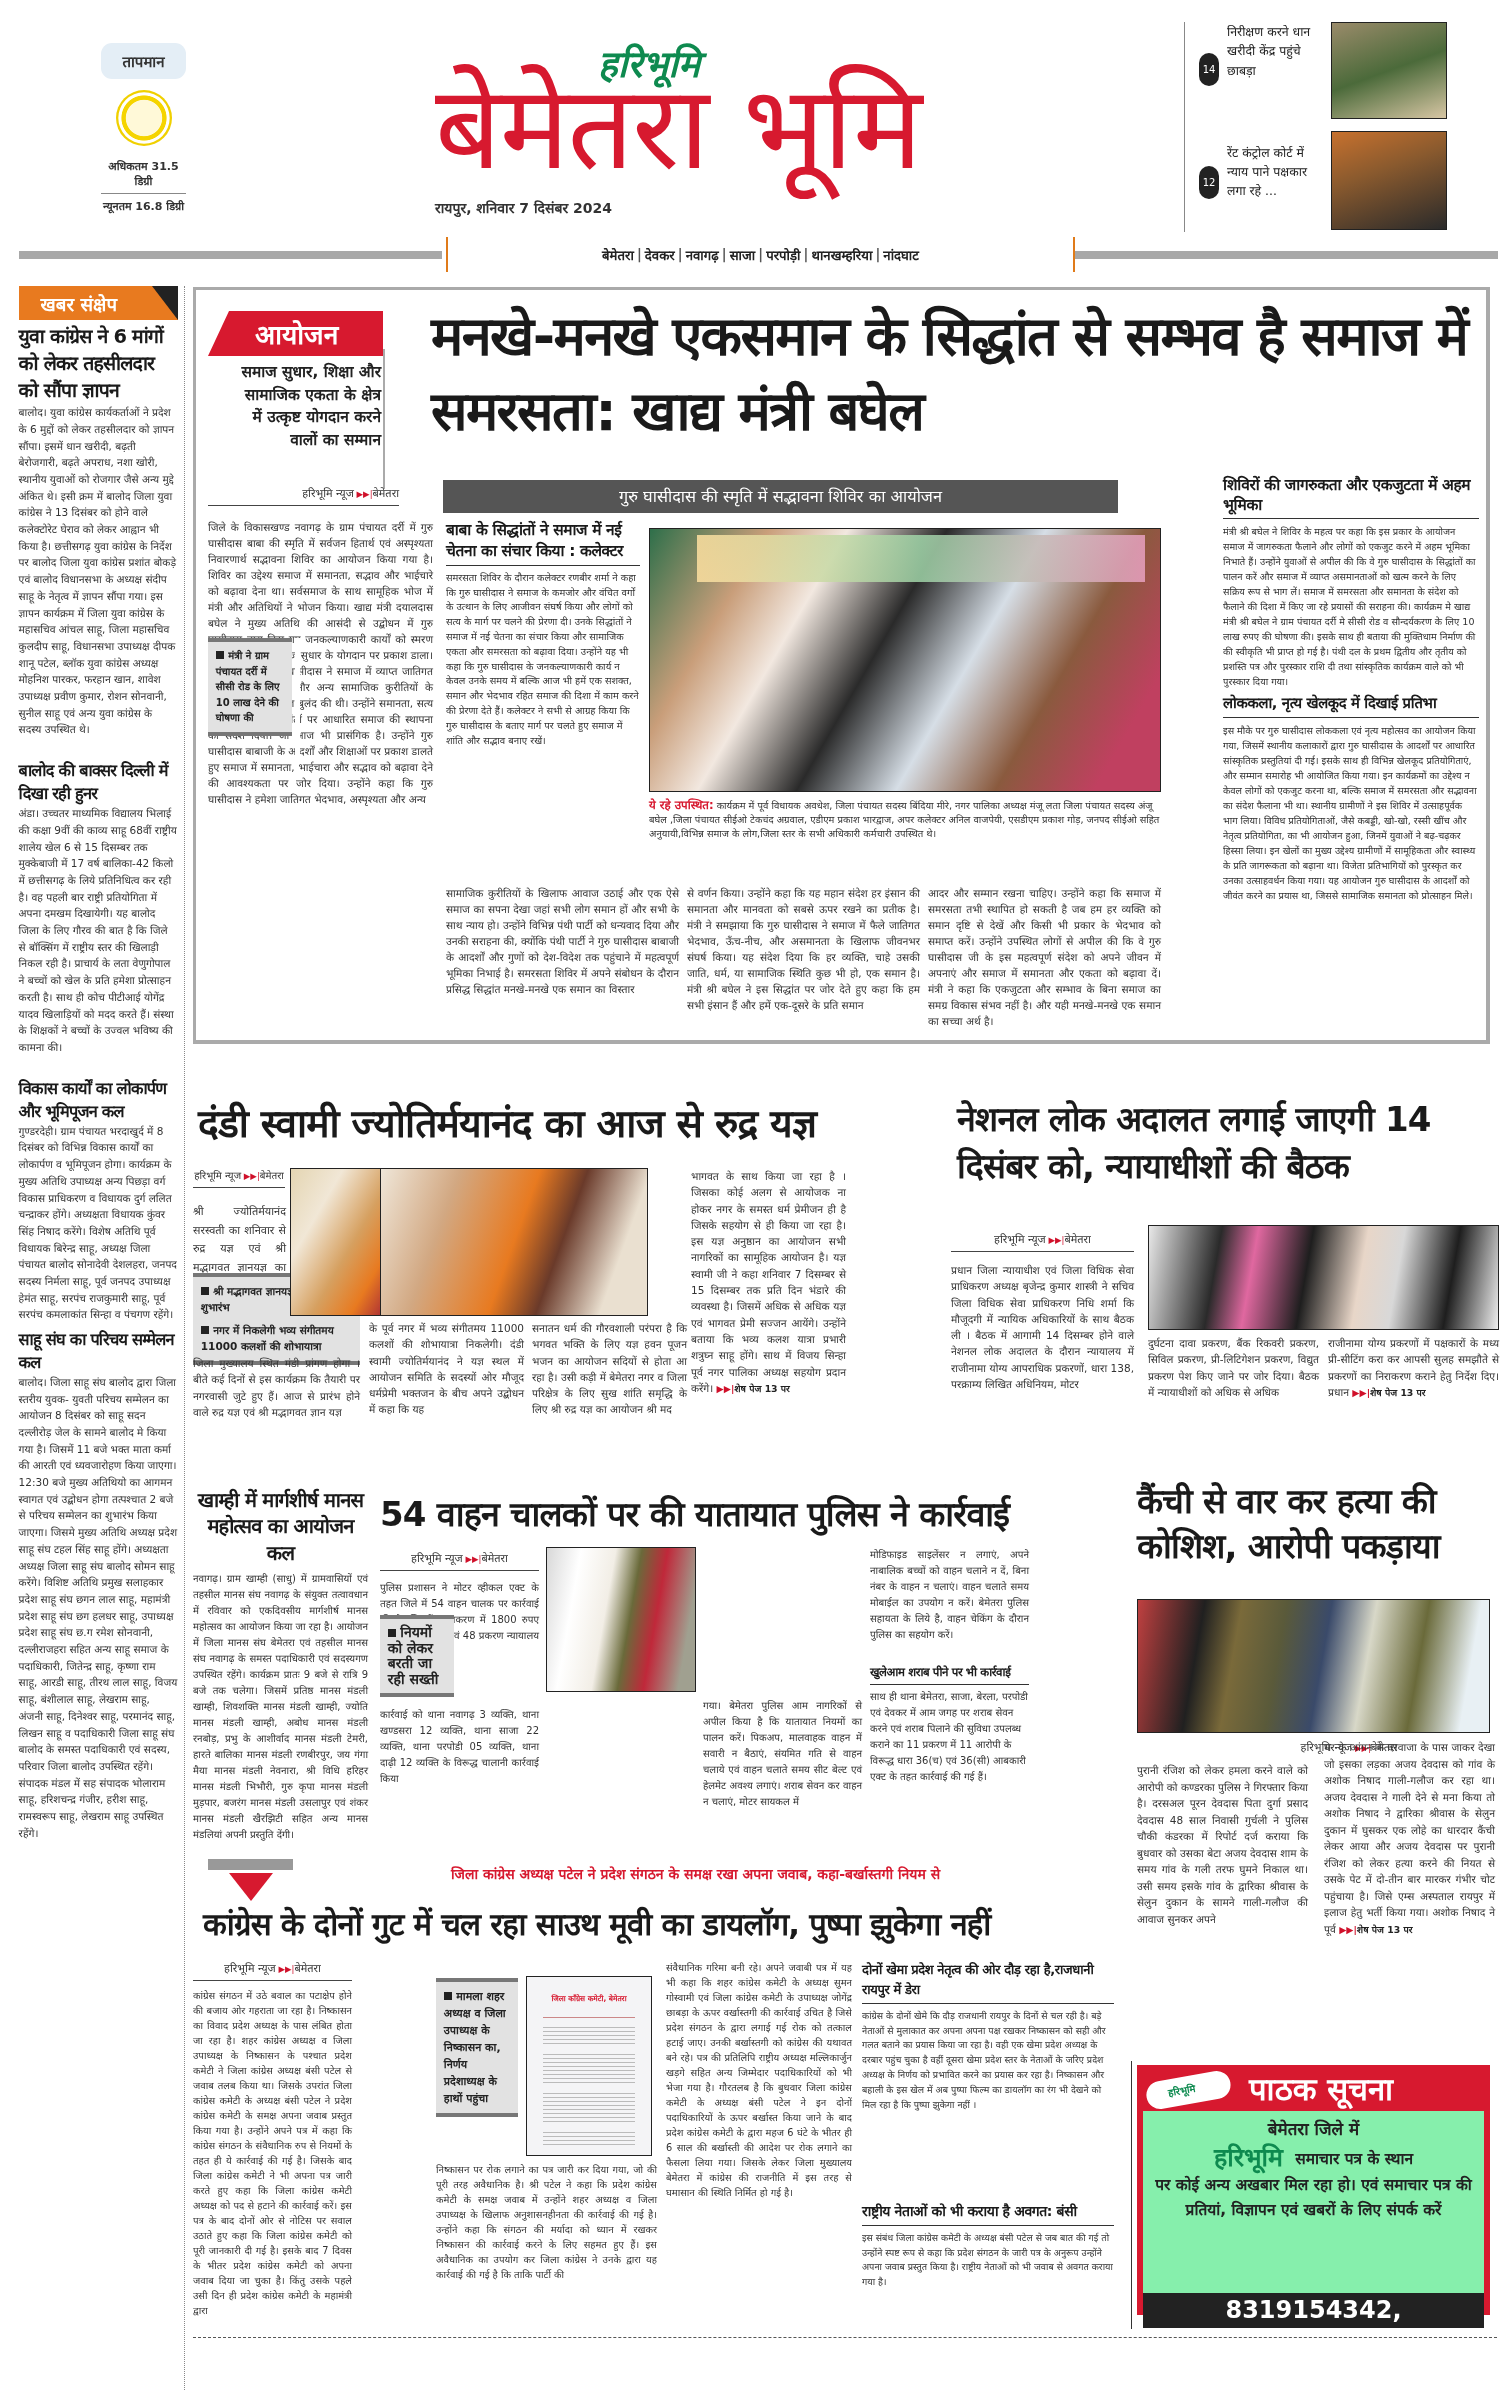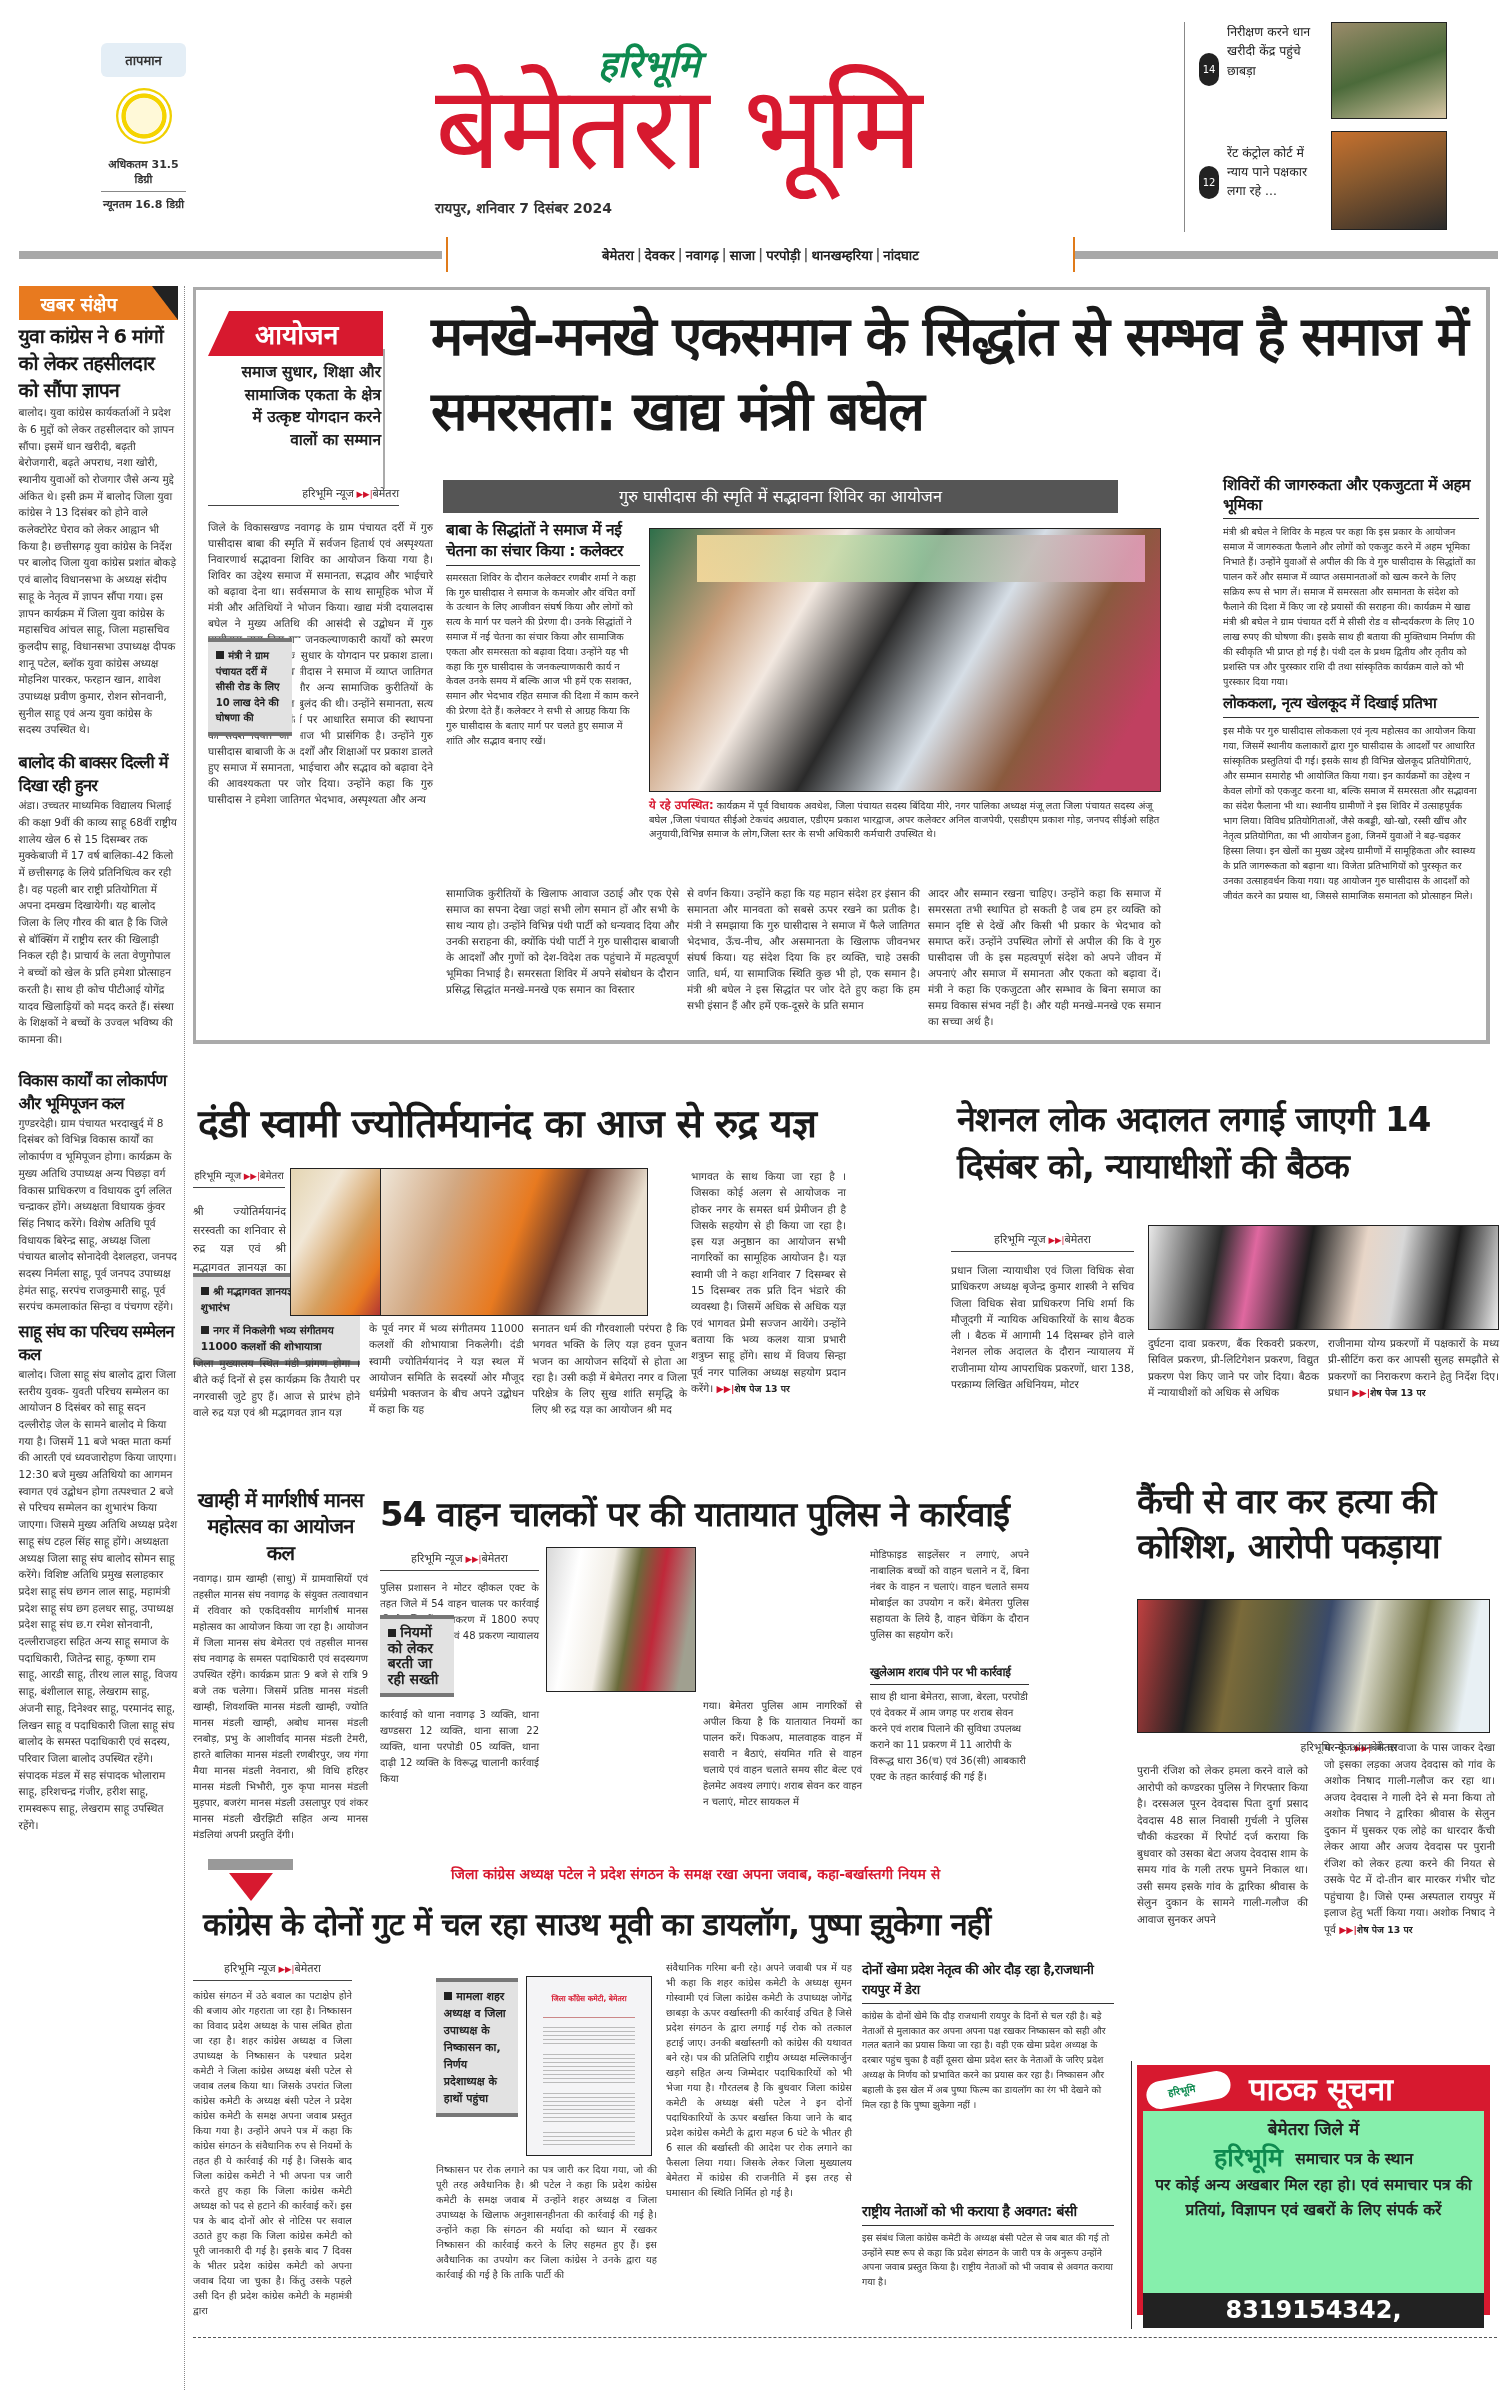--- a/index.html
+++ b/index.html
@@ -14,21 +14,21 @@
 .pullbox .sq{display:inline-block;width:7.8px;height:7.8px;background:#222;margin-right:4.7px}
 .dotted-v{border-left:0.8px dotted #888}
 .cont{font-size:9.3px;font-weight:bold;color:#222}
 .cont .arr{color:#d0102a}
 .sub-hl{font-weight:bold;color:#1a1a1a;letter-spacing:-0.4px;border-bottom:1.2px solid #333;padding-bottom:3.1px;margin-bottom:4.7px}
 </style>
 </head>
 <body>
 
 <div class="abs" style="left:101px;top:43px;width:85px;text-align:center">
-  <div style="background:#e4eef6;border-radius:6px;padding:7.8px 0;font-size:13px;font-weight:bold;color:#333">तापमान</div>
+  <div style="background:#e4eef6;border-radius:11px;padding:7.8px 0;font-size:15px;font-weight:bold;color:#333">तापमान</div>
   <div style="margin:11px auto 0;width:56px;height:56px;border-radius:50%;background:radial-gradient(circle,#fff9d8 45%,#f5d400 47%,#f5d400 56%,transparent 58%);box-shadow:0 0 0 2.3px #f0d000 inset"></div>
   <div style="margin-top:12.4px;font-size:11px;font-weight:bold;color:#333;padding-bottom:4.7px;border-bottom:1.6px solid #888">अधिकतम 31.5 डिग्री</div>
   <div style="margin-top:4.7px;font-size:11px;font-weight:bold;color:#333">न्यूनतम 16.8 डिग्री</div>
 </div>
 
 <div class="abs" style="left:435px;top:31px;width:668px;height:194px">
   <div style="position:absolute;left:163px;top:6.2px;font-size:37px;font-weight:bold;color:#0e8a4f;font-style:italic">हरिभूमि</div>
   <div style="position:absolute;left:0;top:31px;font-size:116px;line-height:132px;font-weight:normal;color:#d7192f;letter-spacing:-1.6px;white-space:nowrap">बेमेतरा भूमि</div>
   <div style="position:absolute;left:0;top:167px;font-size:14px;font-weight:bold;color:#333">रायपुर, शनिवार 7 दिसंबर 2024</div>
 </div>
@@ -66,21 +66,21 @@
 
 <div class="abs" style="left:18.6px;top:286px;width:159px">
   <div style="background:#e87a1f;height:34px;position:relative;margin-bottom:3.1px">
     <span style="position:absolute;left:22px;top:4.7px;color:#fff;font-size:18.6px;font-weight:bold">खबर संक्षेप</span>
     <span style="position:absolute;right:0;top:0;width:0;height:0;border-top:34px solid #222;border-left:26.4px solid transparent"></span>
   </div>
   <div>
     <div class="hl" style="font-size:19.4px;line-height:27px">युवा कांग्रेस ने 6 मांगों को लेकर तहसीलदार को सौंपा ज्ञापन</div>
     <div class="body-text" style="font-size:10.5px;line-height:16.7px;text-align:left">बालोद। युवा कांग्रेस कार्यकर्ताओं ने प्रदेश के 6 मुद्दों को लेकर तहसीलदार को ज्ञापन सौंपा। इसमें धान खरीदी, बढ़ती बेरोजगारी, बढ़ते अपराध, नशा खोरी, स्थानीय युवाओं को रोजगार जैसे अन्य मुद्दे अंकित थे। इसी क्रम में बालोद जिला युवा कांग्रेस ने 13 दिसंबर को होने वाले कलेक्टोरेट घेराव को लेकर आह्वान भी किया है। छत्तीसगढ़ युवा कांग्रेस के निर्देश पर बालोद जिला युवा कांग्रेस प्रशांत बोकड़े एवं बालोद विधानसभा के अध्यक्ष संदीप साहू के नेतृत्व में ज्ञापन सौंपा गया। इस ज्ञापन कार्यक्रम में जिला युवा कांग्रेस के महासचिव आंचल साहू, जिला महासचिव कुलदीप साहू, विधानसभा उपाध्यक्ष दीपक शानू पटेल, ब्लॉक युवा कांग्रेस अध्यक्ष मोहनिश पारकर, फरहान खान, शावेश उपाध्यक्ष प्रवीण कुमार, रोशन सोनवानी, सुनील साहू एवं अन्य युवा कांग्रेस के सदस्य उपस्थित थे।</div>
   </div>
-  <div style="margin-top:13px">
+  <div style="margin-top:21px">
     <div class="hl" style="font-size:16.3px;line-height:23px">बालोद की बाक्सर दिल्ली में दिखा रही हुनर</div>
     <div class="body-text" style="font-size:10.5px;line-height:16.7px;text-align:left">अंडा। उच्चतर माध्यमिक विद्यालय भिलाई की कक्षा 9वीं की काव्य साहू 68वीं राष्ट्रीय शालेय खेल 6 से 15 दिसम्बर तक मुक्केबाजी में 17 वर्ष बालिका-42 किलो में छत्तीसगढ़ के लिये प्रतिनिधित्व कर रही है। वह पहली बार राष्ट्री प्रतियोगिता में अपना दमखम दिखायेगी। यह बालोद जिला के लिए गौरव की बात है कि जिले से बॉक्सिंग में राष्ट्रीय स्तर की खिलाड़ी निकल रही है। प्राचार्य के लता वेणुगोपाल ने बच्चों को खेल के प्रति हमेशा प्रोत्साहन करती है। साथ ही कोच पीटीआई योगेंद्र यादव खिलाड़ियों को मदद करते हैं। संस्था के शिक्षकों ने बच्चों के उज्वल भविष्य की कामना की।</div>
   </div>
   <div style="margin-top:21px">
     <div class="hl" style="font-size:16.3px;line-height:23px">विकास कार्यों का लोकार्पण और भूमिपूजन कल</div>
     <div class="body-text" style="font-size:10.5px;line-height:16.7px;text-align:left">गुण्डरदेही। ग्राम पंचायत भरदाखुर्द में 8 दिसंबर को विभिन्न विकास कार्यों का लोकार्पण व भूमिपूजन होगा। कार्यक्रम के मुख्य अतिथि उपाध्यक्ष अन्य पिछड़ा वर्ग विकास प्राधिकरण व विधायक दुर्ग ललित चन्द्राकर होंगे। अध्यक्षता विधायक कुंवर सिंह निषाद करेंगे। विशेष अतिथि पूर्व विधायक बिरेन्द्र साहू, अध्यक्ष जिला पंचायत बालोद सोनादेवी देशलहरा, जनपद सदस्य निर्मला साहू, पूर्व जनपद उपाध्यक्ष हेमंत साहू, सरपंच राजकुमारी साहू, पूर्व सरपंच कमलाकांत सिन्हा व पंचगण रहेंगे।</div>
   </div>
   <div style="margin-top:4.7px">
     <div class="hl" style="font-size:16.3px;line-height:23px">साहू संघ का परिचय सम्मेलन कल</div>
     <div class="body-text" style="font-size:10.5px;line-height:16.7px;text-align:left">बालोद। जिला साहू संघ बालोद द्वारा जिला स्तरीय युवक- युवती परिचय सम्मेलन का आयोजन 8 दिसंबर को साहू सदन दल्लीरोड़ जेल के सामने बालोद मे किया गया है। जिसमें 11 बजे भक्त माता कर्मा की आरती एवं ध्यवजारोहण किया जाएगा। 12:30 बजे मुख्य अतिथियो का आगमन स्वागत एवं उद्बोधन होगा तत्पश्चात 2 बजे से परिचय सम्मेलन का शुभारंभ किया जाएगा। जिसमे मुख्य अतिथि अध्यक्ष प्रदेश साहू संघ टहल सिंह साहू होंगे। अध्यक्षता अध्यक्ष जिला साहू संघ बालोद सोमन साहू करेंगे। विशिष्ट अतिथि प्रमुख सलाहकार प्रदेश साहू संघ छगन लाल साहू, महामंत्री प्रदेश साहू संघ छग हलधर साहू, उपाध्यक्ष प्रदेश साहू संघ छ.ग रमेश सोनवानी, दल्लीराजहरा सहित अन्य साहू समाज के पदाधिकारी, जितेन्द्र साहू, कृष्णा राम साहू, आरडी साहू, तीरथ लाल साहू, विजय साहू, बंशीलाल साहू, लेखराम साहू, अंजनी साहू, दिनेश्वर साहू, परमानंद साहू, लिखन साहू व पदाधिकारी जिला साहू संघ बालोद के समस्त पदाधिकारी एवं सदस्य, परिवार जिला बालोद उपस्थित रहेंगे। संपादक मंडल में सह संपादक भोलाराम साहू, हरिशचन्द्र गंजीर, हरीश साहू, रामस्वरूप साहू, लेखराम साहू उपस्थित रहेंगे।</div>

